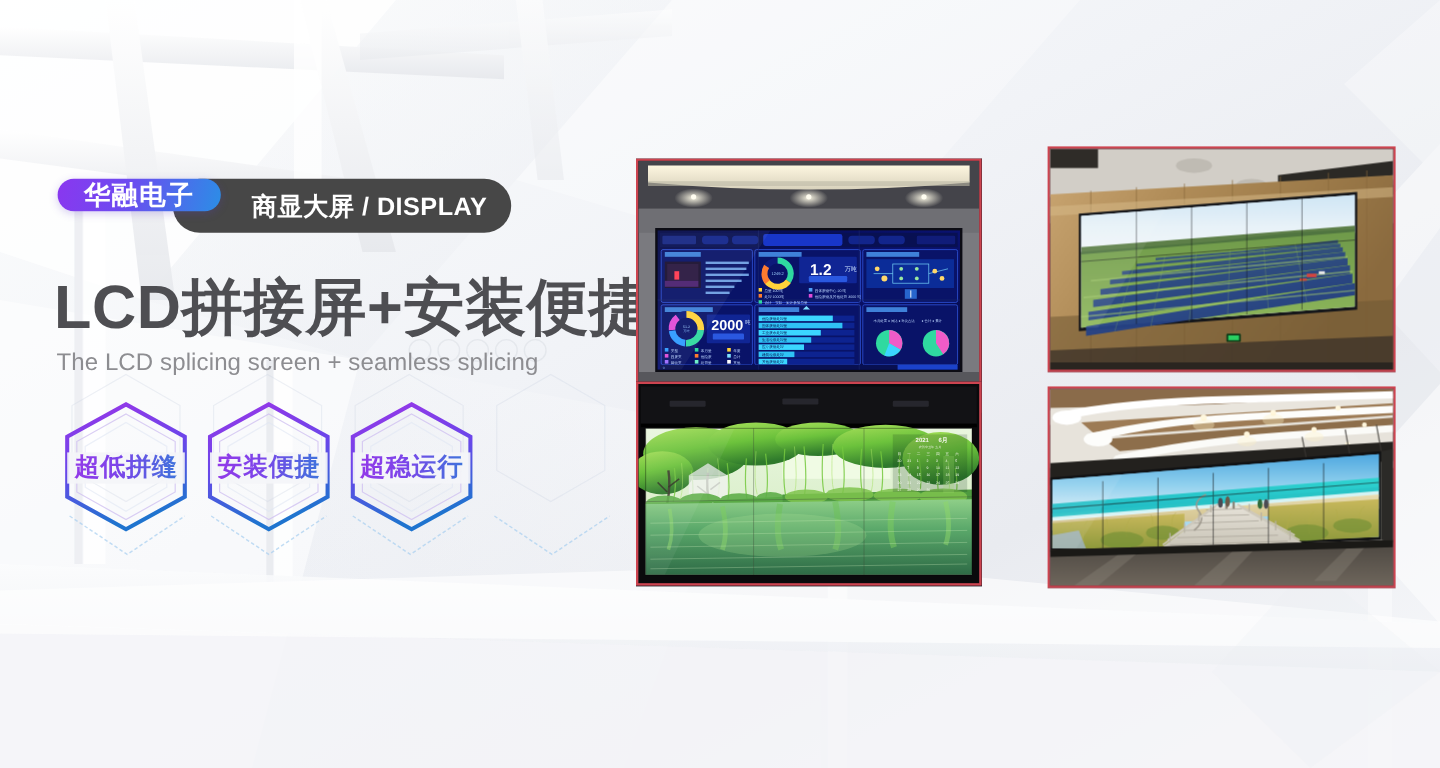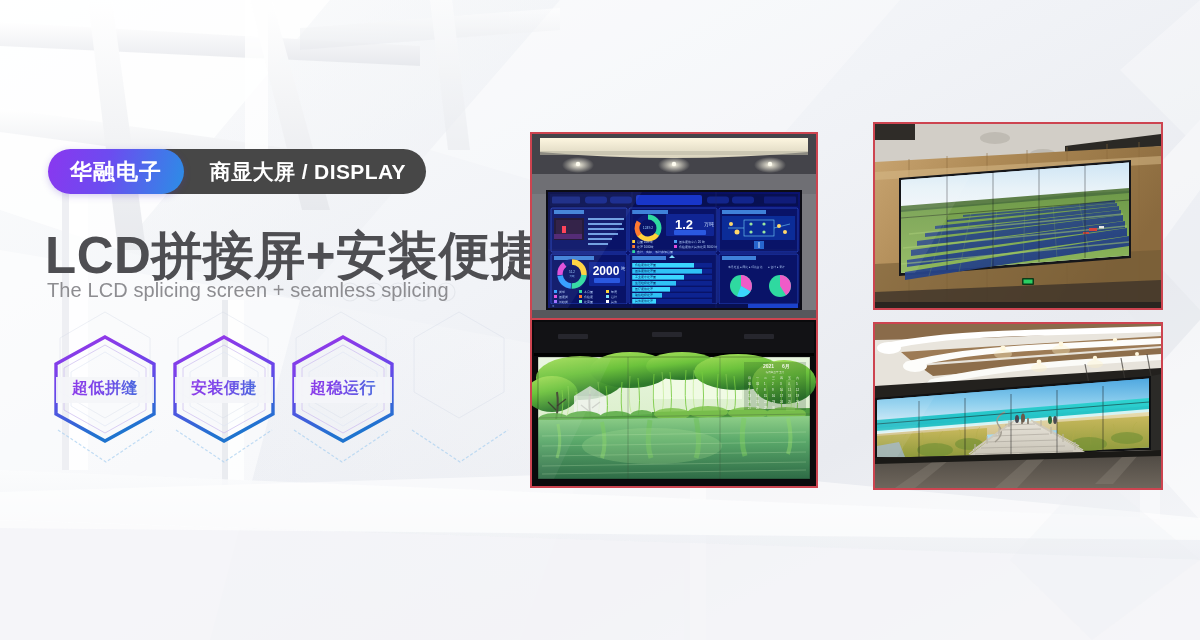--- a/index.html
+++ b/index.html
@@ -28,55 +28,55 @@
     position:absolute; left:96px; top:0; height:45px; width:282px;
     background:#474747; border-radius:23px;
     display:flex; align-items:center; justify-content:flex-end;
     padding-right:20px;
   }
   .pill-dark-label {
     color:#ffffff; font-size:21px; font-weight:bold; letter-spacing:.4px;
     white-space:nowrap;
   }
   .pill-grad {
-    position:absolute; left:0; top:0; height:45px; width:136px;
+    position:absolute; left:0; top:0; height:27px; width:136px;
     background:linear-gradient(105deg,#8a37ef 0%,#6d4bf0 42%,#2b8ee6 100%);
     border-radius:23px;
     display:flex; align-items:center; justify-content:center;
     box-shadow:0 2px 7px rgba(90,60,200,.25);
   }
   .pill-grad-label {
     color:#ffffff; font-size:22px; font-weight:bold; letter-spacing:1px;
     white-space:nowrap;
   }
 
   
   #headline {
     position:absolute; left:45px; top:228px;
     font-size:51px; font-weight:bold; color:#4e4e52;
     letter-spacing:.5px; white-space:nowrap; line-height:1.1;
   }
   #subhead {
-    position:absolute; left:47px; top:279px;
+    position:absolute; left:47px; top:291px;
     font-size:20px; color:#8d8d91; letter-spacing:.1px; white-space:nowrap;
   }
 
   
   #features {
     position:absolute; left:50px; top:333px;
     display:flex; gap:9px;
   }
   .hex {
     position:relative; width:110px; height:112px;
   }
   .hex svg { position:absolute; left:0; top:0; }
   .hex-label {
     position:absolute; left:0; right:0; top:50%;
     transform:translateY(-52%);
-    text-align:center; font-size:16px; font-weight:bold;
+    text-align:center; font-size:21px; font-weight:bold;
     letter-spacing:.5px; white-space:nowrap;
     background:linear-gradient(90deg,#9a36e8 0%,#7b45ea 45%,#2f7fd8 100%);
     -webkit-background-clip:text; background-clip:text;
     -webkit-text-fill-color:transparent; color:#7b45ea;
   }
 
   
   .photo {
     position:absolute; border:2px solid #cd4450; overflow:hidden;
     background:#1a1a22;

